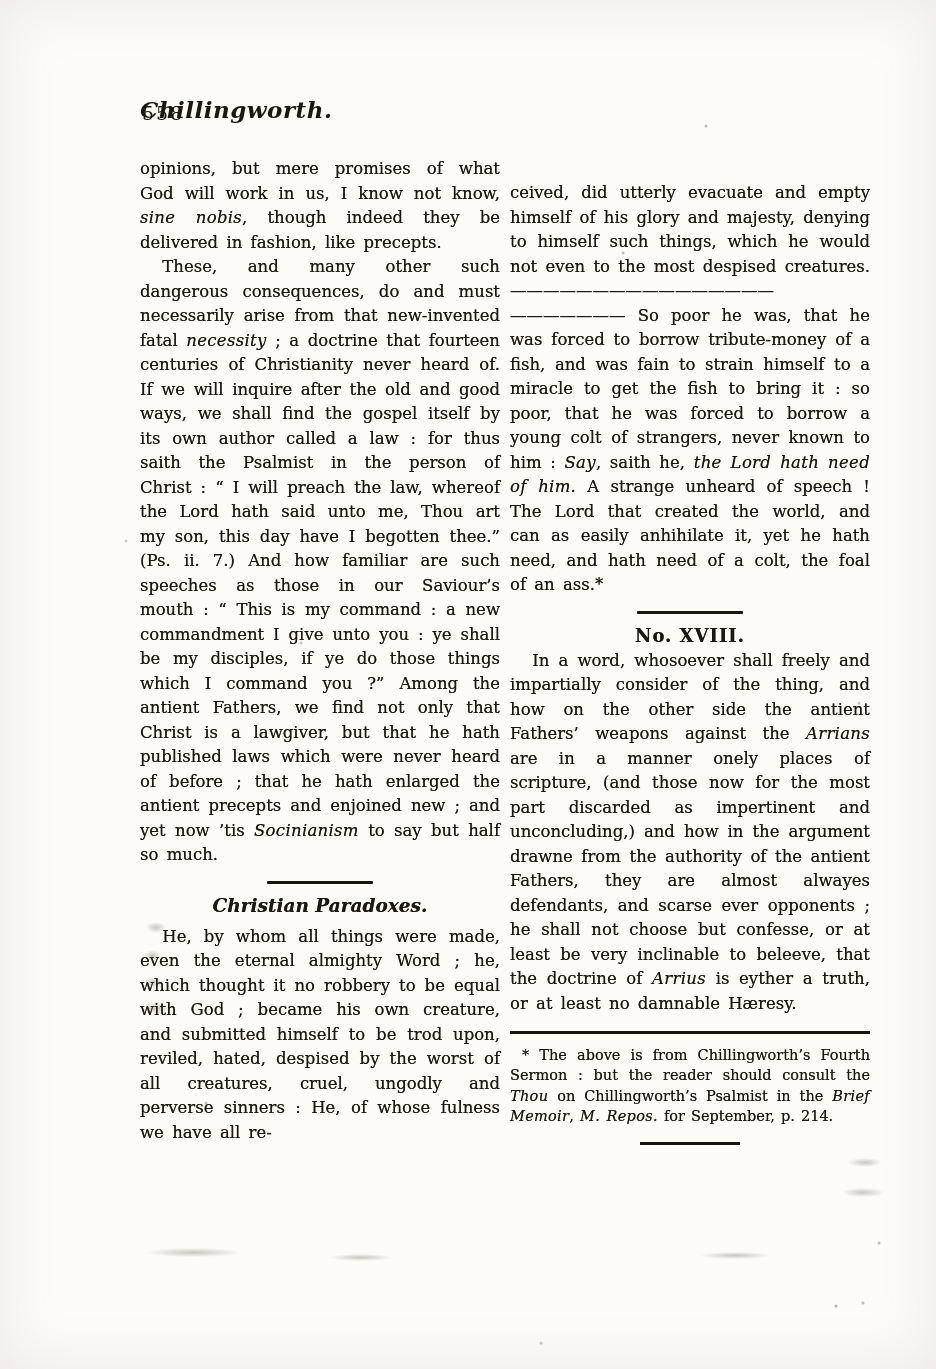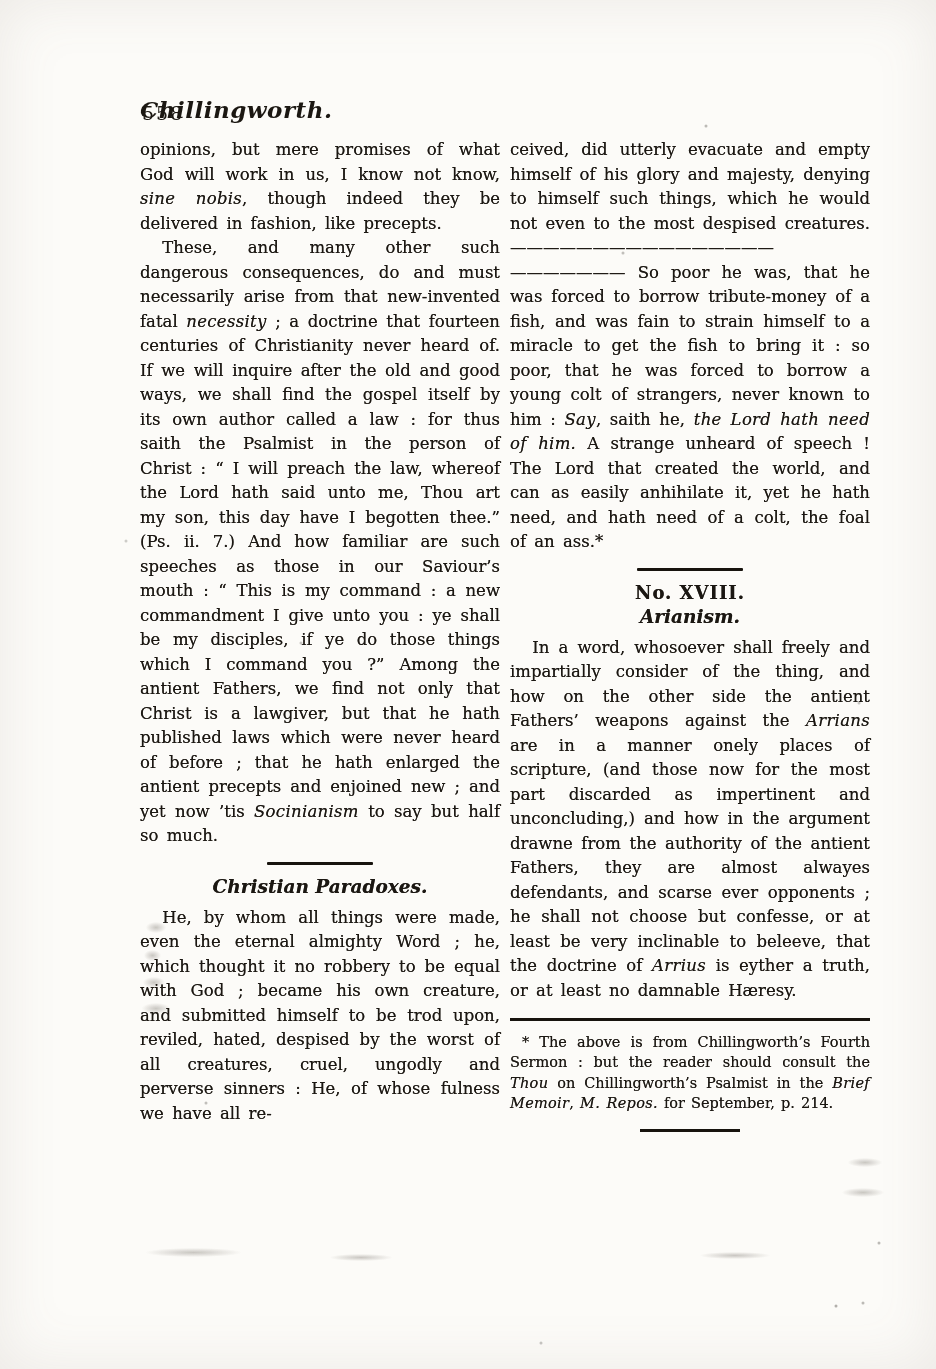--- a/index.html
+++ b/index.html
@@ -19,21 +19,21 @@
   .pagenum {
     position:absolute; left:2px; top:6px;
     font-size:19px; font-weight:normal; letter-spacing:2px;
   }
   .running {
     position:absolute; left:0; right:0; top:0;
     text-align:left; font-style:italic; font-weight:bold;
     font-size:23px; letter-spacing:0.5px;
   }
 
-  .columns { display:flex; gap:10px; margin-top:0; }
+  .columns { display:flex; gap:10px; margin-top:19px;align-items:flex-end; }
   .col { width:360px; }
 
   .col p {
     margin:0;
     font-size:16.5px; line-height:24.5px;
     text-align:justify;
     word-spacing:3px;
     text-indent:1.35em;
     text-shadow:0 0 0.5px rgba(27,23,18,0.75);
   }
@@ -104,21 +104,20 @@
         <div class="rule short"></div>
         <h3 class="sectitle">Christian Paradoxes.</h3>
         <p><span>He, by whom all things were made, even the eternal almighty Word ; he, which thought it no robbery to be equal with God ; became his own creature, and submitted himself to be trod upon, reviled, hated, despised by the worst of all creatures, cruel, ungodly and perverse sinners : He, of whose fulness we have all re-</span></p>
       </div>
 
       <div class="col">
         <p class="noindent"><span>ceived, did utterly evacuate and empty himself of his glory and majesty, denying to himself such things, which he would not even to the most despised creatures. ————————————————</span></p>
         <p class="noindent"><span>——————— So poor he was, that he was forced to borrow tribute-money of a fish, and was fain to strain himself to a miracle to get the fish to bring it : so poor, that he was forced to borrow a young colt of strangers, never known to him : </span><i>Say</i><span>, saith he, </span><i>the Lord hath need of him.</i><span>  A strange unheard of speech !  The Lord that created the world, and can as easily anhihilate it, yet he hath need, and hath need of a colt, the foal of an ass.*</span></p>
         <div class="rule short"></div>
         <h2 class="secnum">No. XVIII.</h2>
-        <h3 class="sectitle">Arianism.</h3>
         <p><span>In a word, whosoever shall freely and impartially consider of the thing, and how on the other side the antient Fathers’ weapons against the </span><i>Arrians</i><span> are in a manner onely places of scripture, (and those now for the most part discarded as impertinent and unconcluding,) and how in the argument drawne from the authority of the antient Fathers, they are almost alwayes defendants, and scarse ever opponents ; he shall not choose but confesse, or at least be very inclinable to beleeve, that the doctrine of </span><i>Arrius</i><span> is eyther a truth, or at least no damnable Hæresy.</span></p>
         <div class="rule fnrule"></div>
         <p class="footnote"><span>* The above is from Chillingworth’s Fourth Sermon : but the reader should consult the </span><i>Thou</i><span> on Chillingworth’s Psalmist in the </span><i>Brief Memoir</i><span>, </span><i>M. Repos.</i><span> for September, p. 214.</span></p>
         <div class="rule end"></div>
       </div>
 
     </div>
   </div>
 
   <div class="artifact" style="left:146px; top:922px; width:20px; height:11px;"></div>

